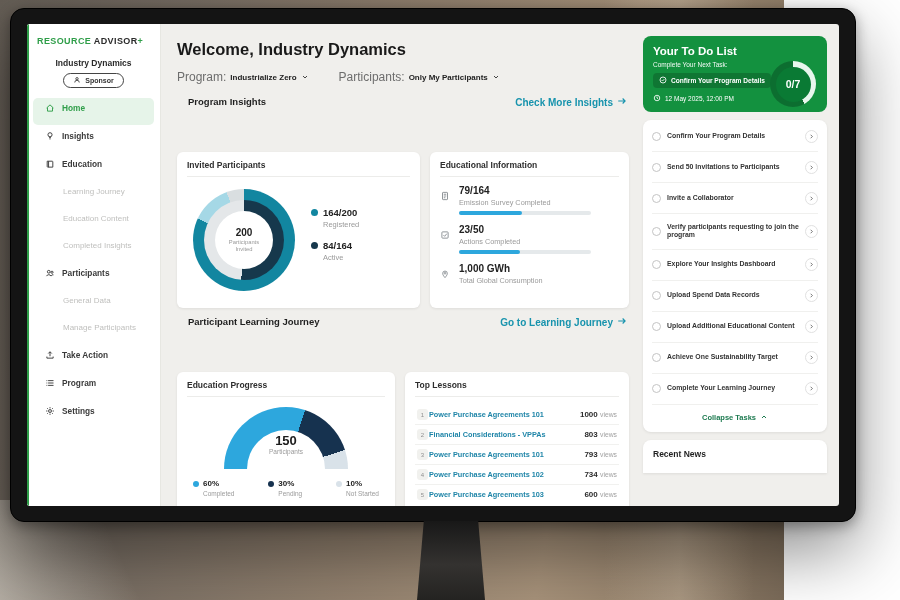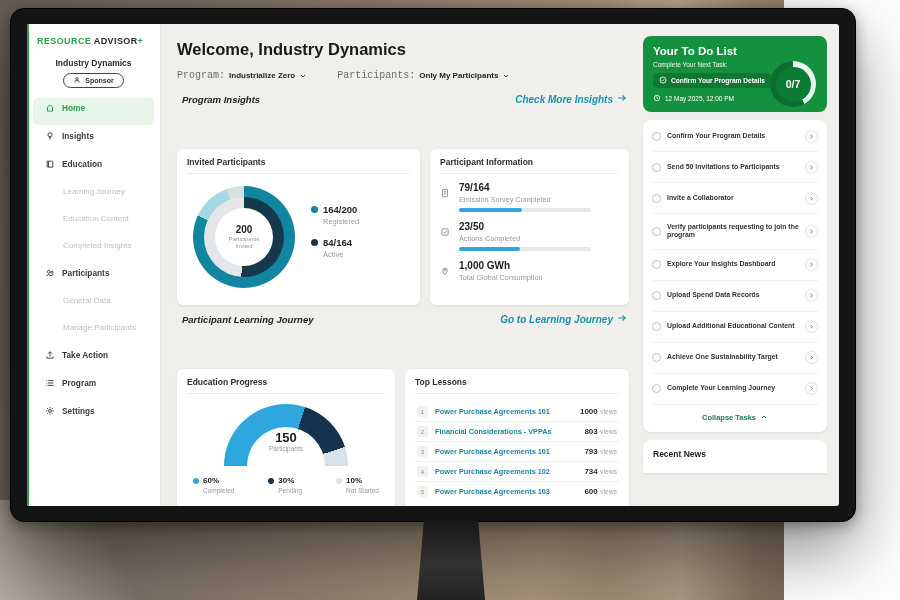--- a/index.html
+++ b/index.html
@@ -37,25 +37,25 @@
   .nav-item.active { background:#e6f4e9; color:#2f9e49; }
   .nav-item.sub { padding-left:30px; font-weight:normal; color:#bfbfbd; font-size:8px; }
   .nav-ic { width:10px; height:10px; display:flex; align-items:center; }
   .nav-ic svg { width:10px; height:10px; }
 
   
   .main { flex:1; min-width:0; padding:8px 10px 0 16px; }
   .welcome { font-size:16.5px; font-weight:bold; color:#191919; margin:8px 0 11px; }
   .filters { display:flex; gap:30px; align-items:center; margin-bottom:12px; }
   .filter { display:flex; align-items:center; gap:4px; cursor:pointer; }
-  .flabel { font-size:10px; color:#6d6d6d;font-family:Liberation Mono, monospace; }
+  .flabel { font-size:12px; color:#6d6d6d; }
   .fvalue { font-size:8px; font-weight:bold; color:#222; }
   .chev svg { width:8px; height:8px; color:#444; display:block; }
 
-  .section-head { display:flex; justify-content:space-between; align-items:flex-end; margin:8px 2px 8px 5px;font-style:italic; }
+  .section-head { display:flex; justify-content:space-between; align-items:flex-start; margin:8px 2px 8px 11px; }
   .section-title { font-size:9.5px; font-weight:bold; color:#1f1f1f; }
   .section-link { display:flex; align-items:center; gap:4px; font-size:10px; font-weight:bold; color:#1793ad; cursor:pointer; text-decoration:none; }
   .section-link svg { width:10px; height:10px; }
 
   .cards { display:flex; gap:10px; }
   .card { background:#fff; border-radius:6px; box-shadow:0 1px 3px rgba(0,0,0,0.08); padding:8px 10px;margin-top:36px; }
   .card-title { font-size:8.5px; font-weight:bold; color:#2e2e2e; padding-bottom:6px; border-bottom:1px solid #ececea; margin-bottom:8px; }
 
   .card-invited { width:243px; height:156px; }
   .donut-wrap { display:flex; align-items:center; gap:16px; padding:4px 0 0 6px; }
@@ -90,21 +90,21 @@
   .gauge-center { position:absolute; left:0; right:0; top:26px; text-align:center; }
   .gc-val { font-size:13px; font-weight:bold; color:#1c1c1c; }
   .gc-label { font-size:6.5px; color:#9a9a9a; }
   .gauge-legend { display:flex; justify-content:space-between; padding:8px 6px 0; }
   .gl-line { display:flex; align-items:center; gap:4px; }
   .gl-dot { width:6px; height:6px; border-radius:50%; }
   .gl-val { font-size:8px; font-weight:bold; color:#222; }
   .gl-label { font-size:6.5px; color:#9a9a9a; margin:2px 0 0 10px; }
 
   .card-lessons { flex:1; height:147px; }
-  .lesson-row { display:flex; align-items:center; gap:7px; padding:4px 2px; border-bottom:1px solid #f1f1ef; }
+  .lesson-row { display:flex; align-items:center; gap:1px; padding:4px 2px; border-bottom:1px solid #f1f1ef; }
   .lesson-row:last-child { border-bottom:none; }
   .lesson-rank { width:11px; height:11px; border-radius:3px; background:#f1f1ee; color:#8f8f8f; font-size:6px;
     display:flex; align-items:center; justify-content:center; flex-shrink:0; }
   .lesson-name { flex:1; font-size:7.3px; font-weight:bold; color:#1f85a8; cursor:pointer; }
   .lesson-views { font-size:8px; font-weight:bold; color:#2c2c2c; white-space:nowrap; }
   .lesson-views span { font-size:6.8px; font-weight:normal; color:#a2a2a2; }
 
   
   .rightpanel { width:200px; flex-shrink:0; padding:8px 12px 0 4px; }
   .todo-card { position:relative; background:#13913f; border-radius:8px; padding:9px 10px; color:#fff; margin-top:4px; }
@@ -294,21 +294,21 @@
                       <span class="legend-dot" style="background:#16384c"></span>
                       <span class="legend-val">84/164</span>
                     </div>
                     <div class="legend-label">Active</div>
                   </div>
                 </div>
             </div>
           </div>
 
           <div class="card card-info">
-            <div class="card-title">Participant Information</div>
+            <div class="card-title">Educational Information</div>
             <div id="info-rows">
                 <div class="info-row">
                   <span class="info-ic"><svg viewBox="0 0 16 16" fill="none" stroke="currentColor" stroke-width="1.5">
                       <rect x="4" y="2.2" width="8" height="11.6" rx="1"></rect>
                       <path d="M6 5.2h4M6 8h4M6 10.8h2.6"></path>
                     </svg></span>
                   <span>
                     <div class="info-val">79/164</div>
                     <div class="info-label">Emission Survey Completed</div>
                     <div class="bar">

